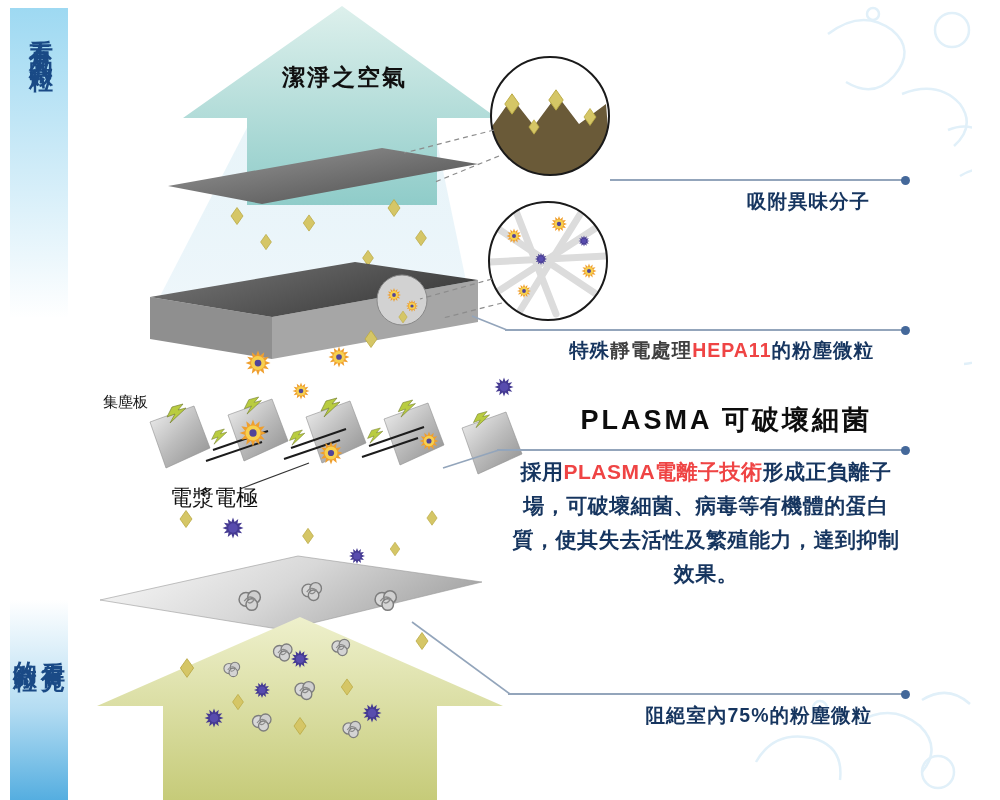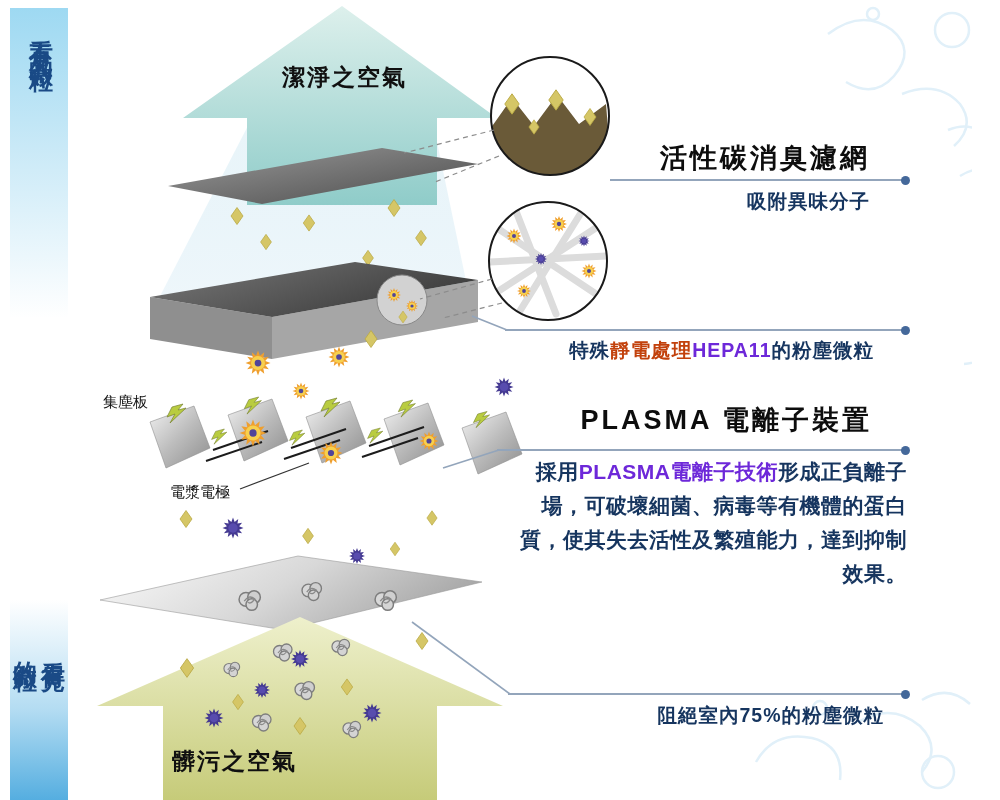--- a/index.html
+++ b/index.html
@@ -15,36 +15,36 @@
   .rail-text{color:#1a4a86;font-weight:bold;font-size:24px;
     writing-mode:vertical-rl;text-orientation:upright;}
   #rail-top-text{left:25px;top:20px;height:260px;letter-spacing:6px;}
   #rail-bottom-text{left:11px;top:642px;height:120px;white-space:pre;line-height:28px;letter-spacing:4px;}
 
   
   .dlabel{color:#101010;font-weight:bold;}
   #clean-air-label{left:282px;top:62px;font-size:23px;letter-spacing:2px;}
   #dirty-air-label{left:172px;top:746px;font-size:23px;letter-spacing:2px;}
   #dust-plate-label{left:103px;top:393px;font-size:15px;font-weight:500;}
-  #electrode-label{left:170px;top:483px;font-size:15px;font-weight:500;}
+  #electrode-label{left:170px;top:483px;font-size:22px;font-weight:500;}
 
   
   .sec-title{color:#0d0d0d;font-weight:bold;font-size:27px;letter-spacing:3px;text-align:right;white-space:nowrap;}
   #t1{right:102px;top:140px;} #t2{right:102px;top:286px;}
   #t3{right:100px;top:402px;} #t4{right:102px;top:646px;}
   .sec-line{height:2px;background:#93a5bb;}
   .sec-line::after{content:'';position:absolute;right:-3px;top:-3.5px;width:9px;height:9px;border-radius:50%;background:#44689a;}
   #l1{left:610px;top:179px;width:297px;}
   #l2{left:505px;top:329px;width:402px;}
   #l3{left:497px;top:449px;width:410px;}
   #l4{left:508px;top:693px;width:399px;}
   .sec-desc{font-size:19.5px;font-weight:bold;text-align:right;letter-spacing:1px;white-space:nowrap;}
-  #d1{right:102px;top:188px;} #d2{right:98px;top:337px;} #d4{right:88px;top:702px;}
-  .para{left:505px;top:455px;width:402px;font-size:21px;font-weight:bold;line-height:1.62;text-align:right;letter-spacing:0.5px;}
-  .navy{color:#16355f;} .blue{color:#c2410c;} .red{color:#6d28d9;}
+  #d1{right:102px;top:188px;} #d2{right:98px;top:337px;} #d4{right:100px;top:702px;}
+  .para{left:505px;top:455px;width:402px;font-size:21px;font-weight:bold;line-height:1.62;text-align:center;letter-spacing:0.5px;}
+  .navy{color:#16355f;} .blue{color:#404040;} .red{color:#ef4444;}
 </style>
 </head>
 <body>
 
 <div class="stage">
 
   <svg class="abs" style="left:0;top:0" width="1000" height="800" viewBox="0 0 1000 800">
     <defs>
       <linearGradient id="gTeal" x1="0" y1="0" x2="0" y2="1">
         <stop offset="0" stop-color="#ddf0ec"></stop>
@@ -273,36 +273,34 @@
     </g>
   </svg>
 
   <div class="abs rail-top"></div>
   <div class="abs rail-bottom"></div>
   <div class="abs rail-text" id="rail-top-text">看不見的微粒</div>
   <div class="abs rail-text" id="rail-bottom-text">看得見
 的微粒</div>
 
   <div class="abs dlabel" id="clean-air-label">潔淨之空氣</div>
-  <div class="abs dlabel" id="dirty-air-label">髒污之空氣</div>
   <div class="abs dlabel" id="dust-plate-label">集塵板</div>
   <div class="abs dlabel" id="electrode-label">電漿電極</div>
 
-  <div class="abs sec-title" id="t1">活性碳消臭濾網</div>
   <div class="abs sec-line" id="l1"></div>
   <div class="abs sec-desc" id="d1">
     <span class="navy">吸附異味分子</span>
   </div>
 
   <div class="abs sec-line" id="l2"></div>
   <div class="abs sec-desc" id="d2">
     <span class="navy">特殊</span><span class="blue">靜電處理</span><span class="red">HEPA11</span><span class="navy">的粉塵微粒</span>
   </div>
 
-  <div class="abs sec-title" id="t3">PLASMA 電離子裝置</div>
+  <div class="abs sec-title" id="t3">PLASMA 可破壞細菌</div>
   <div class="abs sec-line" id="l3"></div>
   <div class="abs para">
     <span class="navy">採用</span><span class="red">PLASMA電離子技術</span><span class="navy">形成正負離子場，可破壞細菌、病毒等有機體的蛋白質，使其失去活性及繁殖能力，達到抑制效果。</span>
   </div>
 
   <div class="abs sec-line" id="l4"></div>
   <div class="abs sec-desc" id="d4">
     <span class="navy">阻絕室內75%的粉塵微粒</span>
   </div>
 

